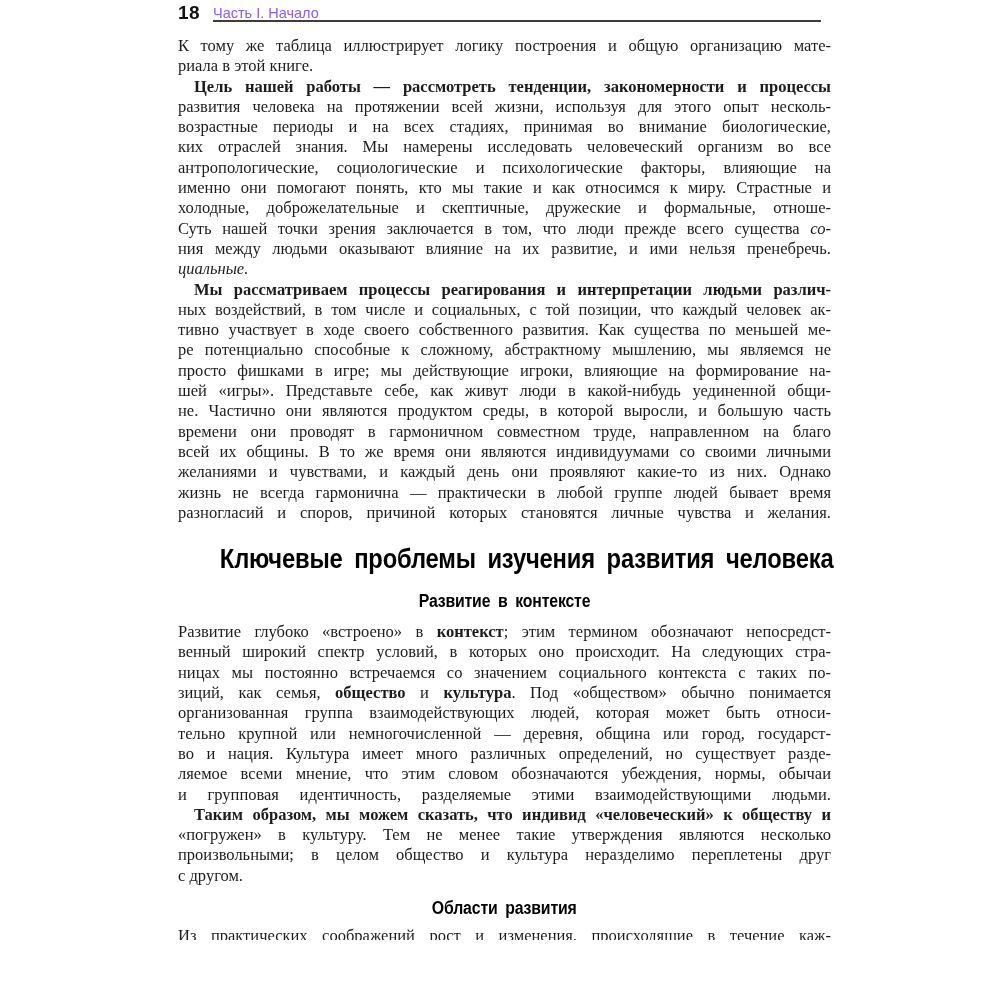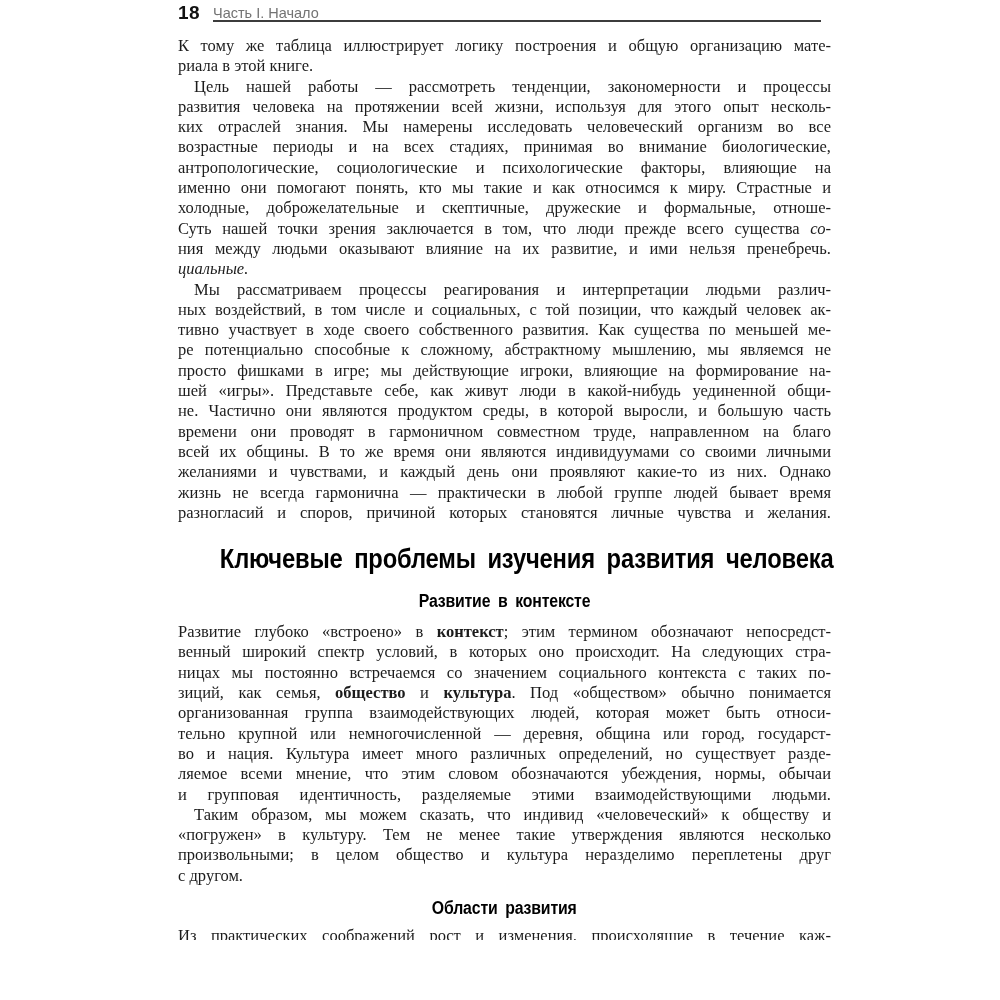--- a/index.html
+++ b/index.html
@@ -19,21 +19,21 @@
     font-weight: bold;
     font-size: 19px;
     color: #111;
     letter-spacing: 0.5px;
   }
   .parttitle {
     position: absolute;
     left: 213px; top: 5px;
     font-family: "Liberation Sans", sans-serif;
     font-size: 14.5px;
-    color: #737373;
+    color: #8b5cf6;
   }
   .headrule {
     position: absolute;
     left: 213px; top: 20px;
     width: 608px; height: 2px;
     background: #3c3c3c;
   }
   
   .page-body {
     position: absolute;
@@ -48,21 +48,21 @@
   .tline {
     text-align: left;
     text-align-last: left;
     height: 20.3px;
     overflow: hidden;
   }
   .tline.just {
     text-align: justify;
     text-align-last: justify;
   }
-  .tline.ind { text-indent: 16px; }
+  .tline.ind { text-indent: 16px; font-weight: bold; }
   .b { font-weight: bold; }
   .i { font-style: italic; }
   
   .h1, .h2 {
     font-family: "Liberation Sans", sans-serif;
     font-weight: bold;
     color: #000;
     text-align: center;
     white-space: nowrap;
   }
@@ -87,22 +87,22 @@
   <div class="parttitle">Часть I. Начало</div>
   <div class="headrule"></div>
   <div class="page-body">
       <div class="para">
         <div class="tline just"><span>К тому же таблица иллюстрирует логику построения и общую организацию мате-</span></div>
         <div class="tline"><span>риала в этой книге.</span></div>
       </div>
       <div class="para">
         <div class="tline just ind"><span>Цель нашей работы — рассмотреть тенденции, закономерности и процессы</span></div>
         <div class="tline just"><span>развития человека на протяжении всей жизни, используя для этого опыт несколь-</span></div>
+        <div class="tline just"><span>возрастные периоды и на всех стадиях, принимая во внимание биологические,</span></div>
         <div class="tline just"><span>ких отраслей знания. Мы намерены исследовать человеческий организм во все</span></div>
-        <div class="tline just"><span>возрастные периоды и на всех стадиях, принимая во внимание биологические,</span></div>
         <div class="tline just"><span>антропологические, социологические и психологические факторы, влияющие на</span></div>
         <div class="tline just"><span>именно они помогают понять, кто мы такие и как относимся к миру. Страстные и</span></div>
         <div class="tline just"><span>холодные, доброжелательные и скептичные, дружеские и формальные, отноше-</span></div>
         <div class="tline just"><span>Суть нашей точки зрения заключается в том, что люди прежде всего существа </span><span class="i">со-</span></div>
         <div class="tline just"><span>ния между людьми оказывают влияние на их развитие, и ими нельзя пренебречь.</span></div>
         <div class="tline"><span class="i">циальные.</span></div>
       </div>
       <div class="para">
         <div class="tline just ind"><span>Мы рассматриваем процессы реагирования и интерпретации людьми различ-</span></div>
         <div class="tline just"><span>ных воздействий, в том числе и социальных, с той позиции, что каждый человек ак-</span></div>

